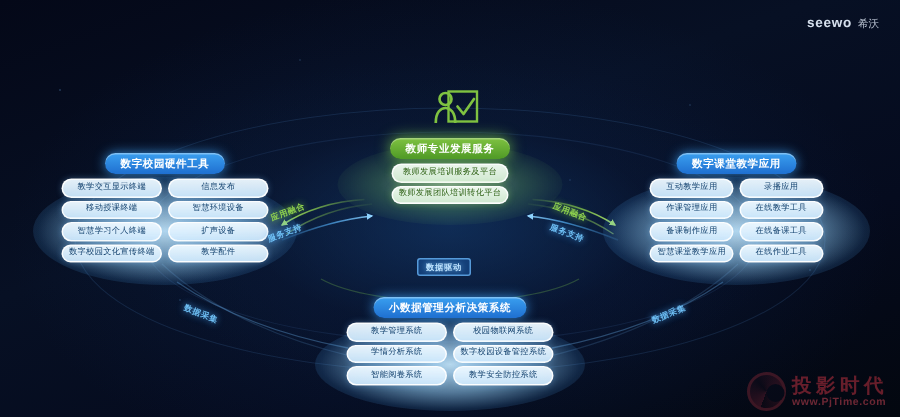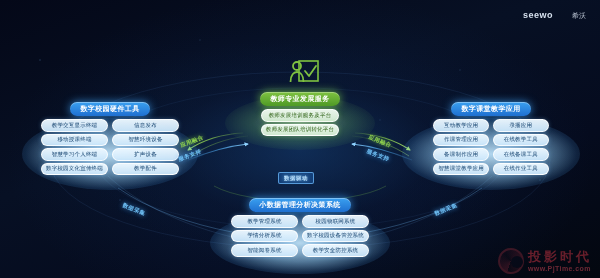--- a/index.html
+++ b/index.html
@@ -35,21 +35,21 @@
   #title {
     position:absolute; left:28px; top:22px;
     font-size:21px; font-weight:700; letter-spacing:2px;
     color:#cfe9ff;
     text-shadow:0 0 10px rgba(90,170,255,.75), 0 0 22px rgba(50,120,220,.55);
   }
 
   
   #brand {
     position:absolute; right:14px; top:10px;
-    display:flex; align-items:baseline; gap:19px;
+    display:flex; align-items:baseline; gap:4px;
     color:#e8f2ff; font-size:9px; font-weight:700; letter-spacing:.5px;
     opacity:.92;
   }
   #brand .cn { font-size:7px; font-weight:400; opacity:.85; letter-spacing:0; }
 
   
   #watermark {
     position:absolute; right:8px; bottom:4px;
     display:flex; align-items:center; gap:4px;
     opacity:.55;

